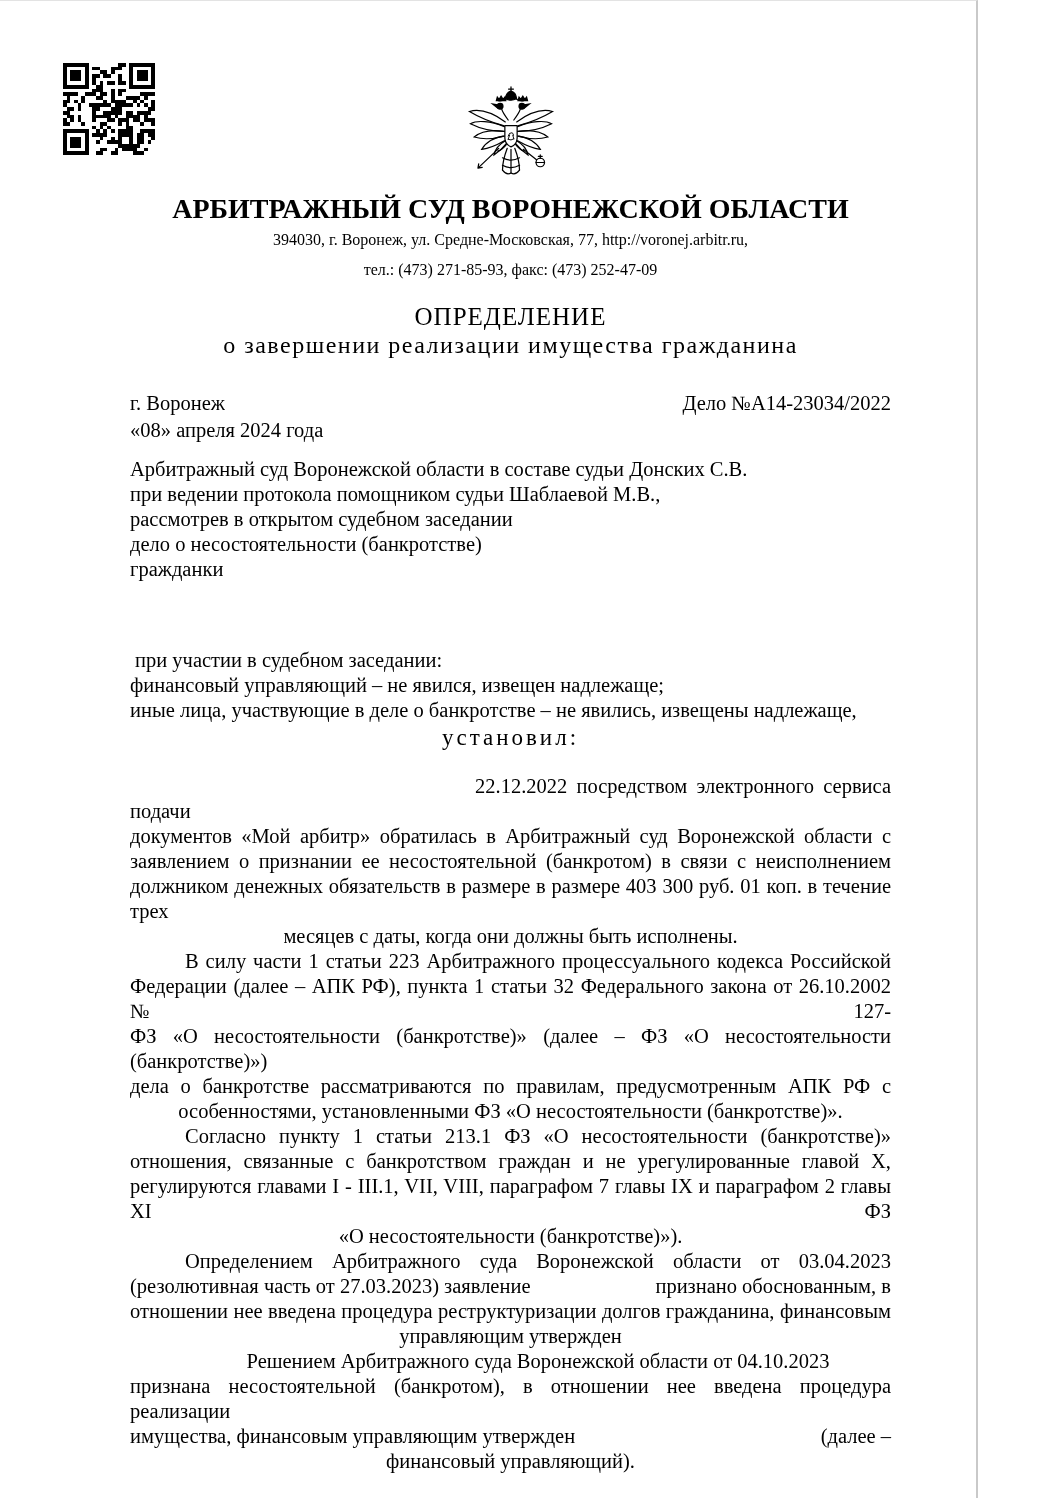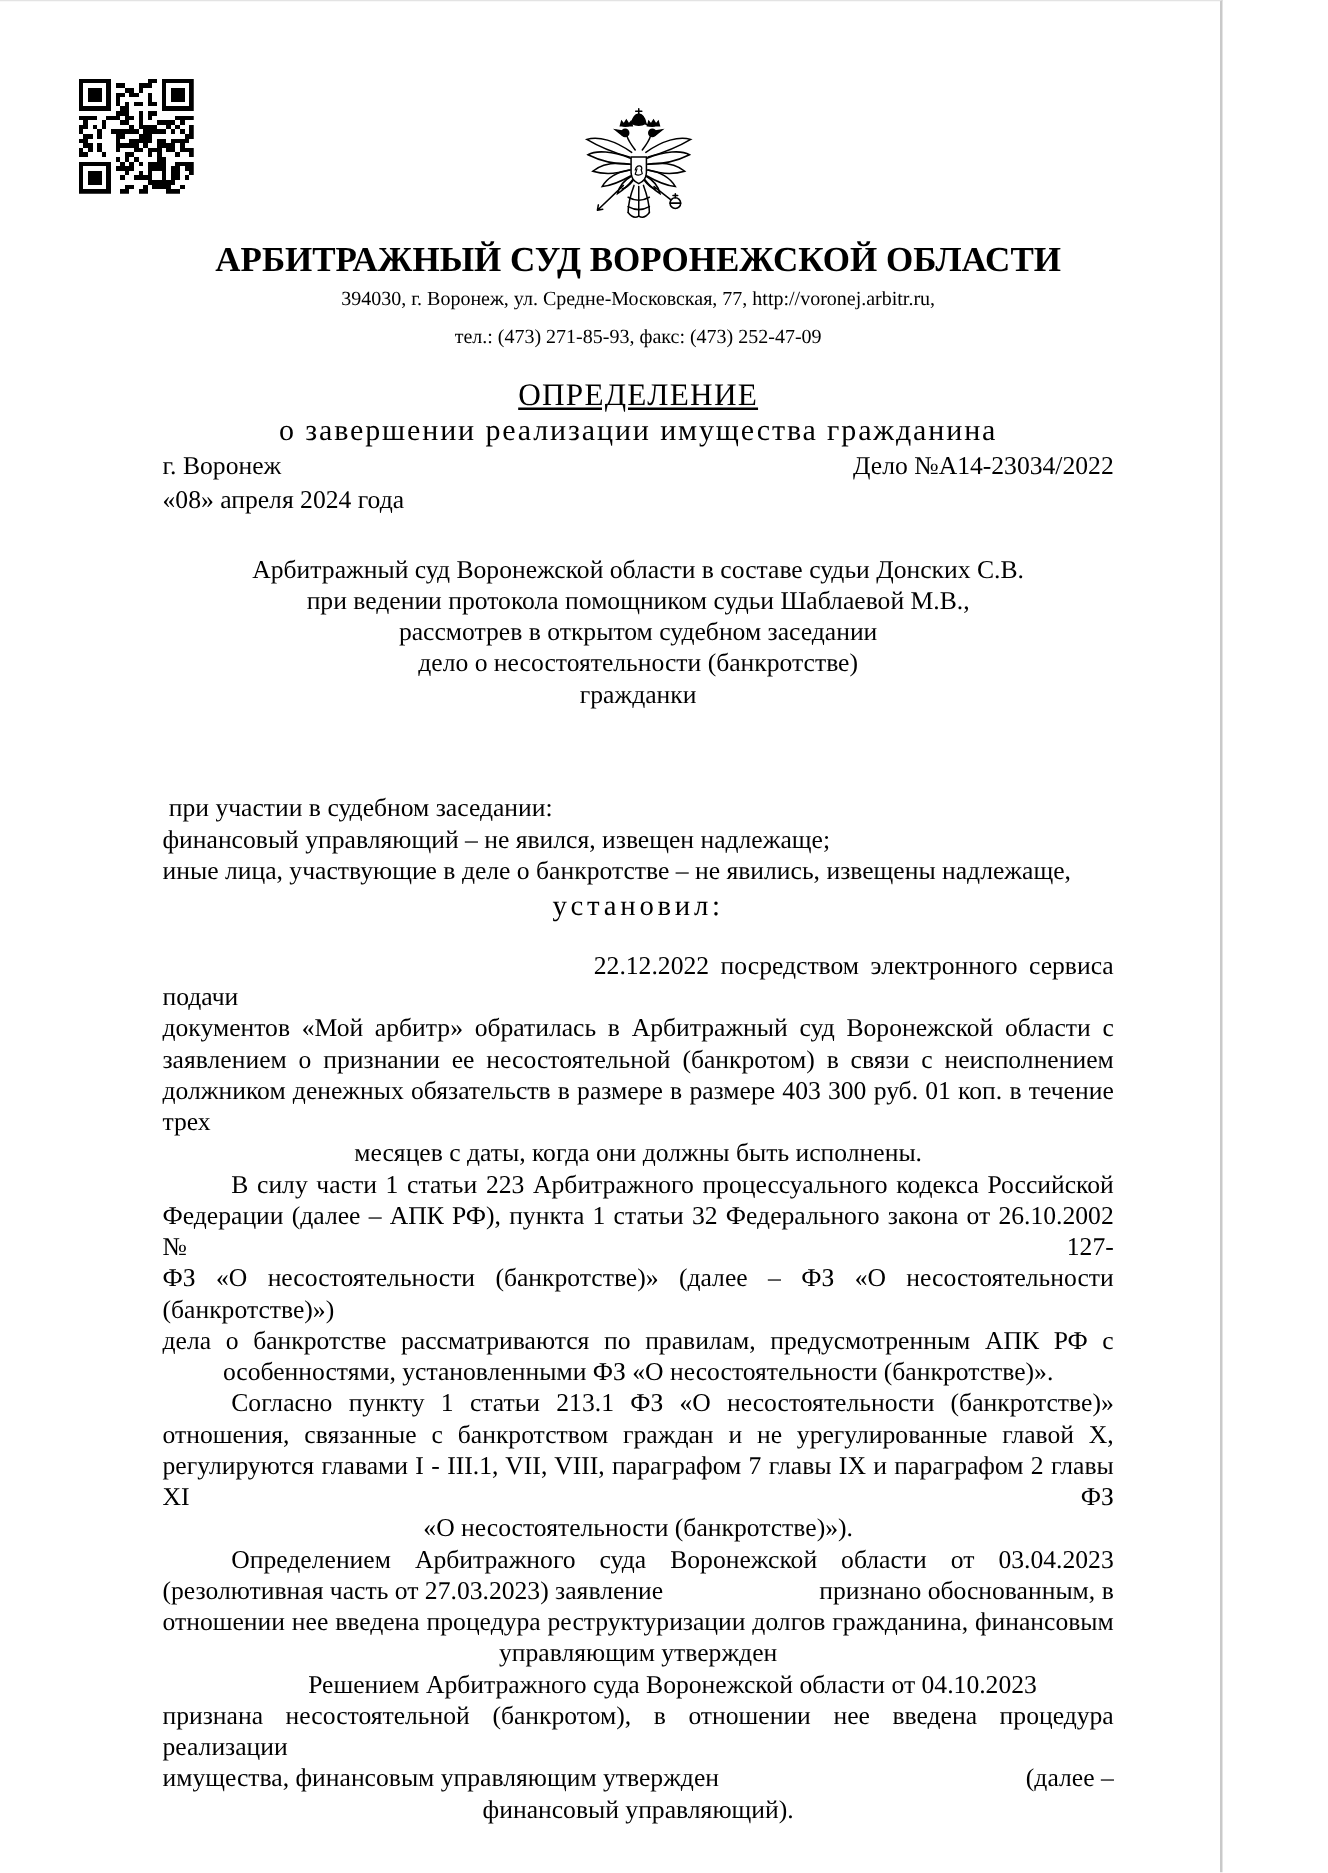--- a/index.html
+++ b/index.html
@@ -13,26 +13,26 @@
     padding:85px 85px 0 130px;
     font-family:"Liberation Serif","DejaVu Serif",serif;
     color:#000;
     overflow:hidden;
   }
   .qr{position:absolute;left:63px;top:62px;width:92px;height:92px;}
   .emblem-wrap{text-align:center;height:102px;}
   .court-name{margin-top:6px;text-align:center;font-weight:bold;font-size:28px;line-height:30px;}
   .addr{margin-top:3px;text-align:center;font-size:16px;line-height:26.5px;}
   .title-block{margin-top:20px;text-align:center;}
-  .doc-title{font-size:25px;line-height:27px;letter-spacing:1px;text-decoration:underline;}
+  .doc-title{font-size:25px;line-height:27px;letter-spacing:1px;}
   .doc-subtitle{font-size:24px;line-height:30px;letter-spacing:1.5px;}
-  .case-block{font-size:20.5px;line-height:26.5px;}
+  .case-block{margin-top:30px;font-size:20.5px;line-height:26.5px;}
   .case-row{display:flex;justify-content:space-between;}
   .bodyfs{font-size:20.5px;line-height:25px;}
-  .composition{margin-top:31px;text-align:center;}
+  .composition{margin-top:14px;}
   .participation{margin-top:66px;}
   .participation .line:first-child{text-indent:5px;}
   .resolution{font-size:23px;line-height:30px;letter-spacing:3px;text-align:center;}
   .document-body{margin-top:21px;}
   .line{min-height:25px;}
   .line.justify{text-align:justify;text-align-last:justify;}
   .line.between{display:flex;justify-content:space-between;gap:15px;}
   .line.left{text-align:center;}
 </style>
 </head>

